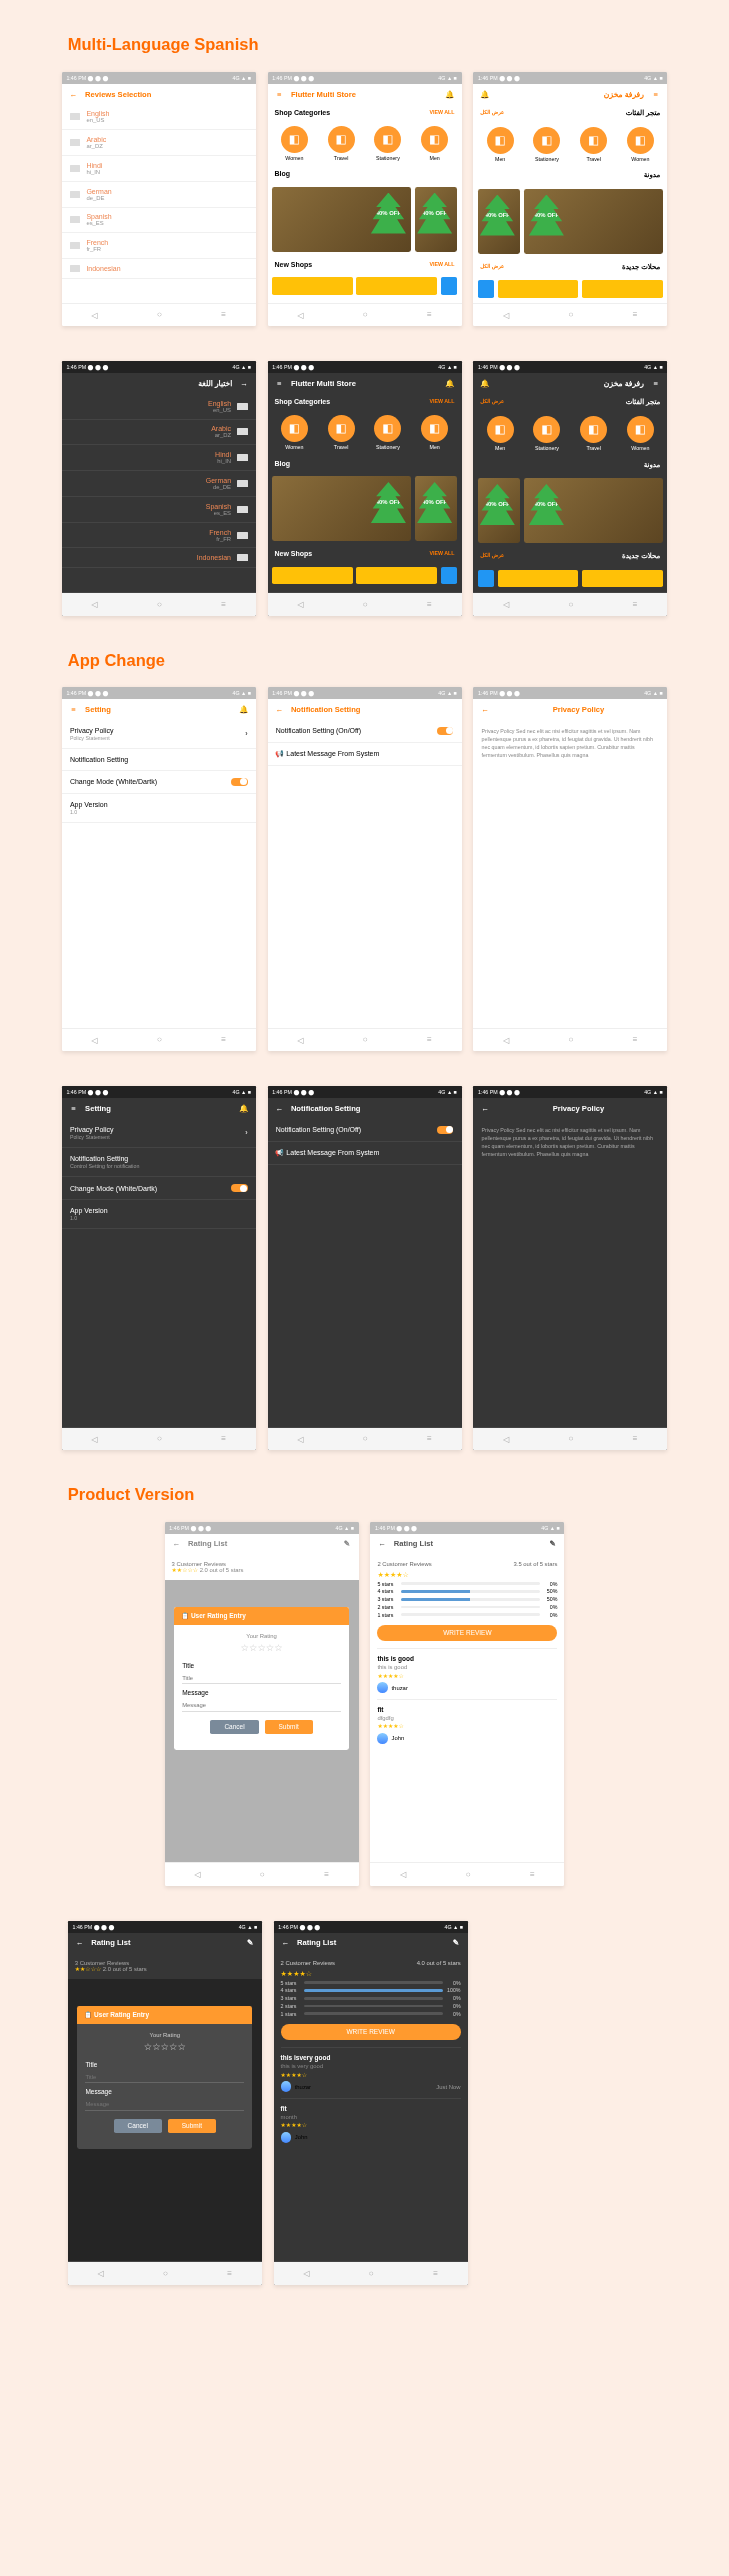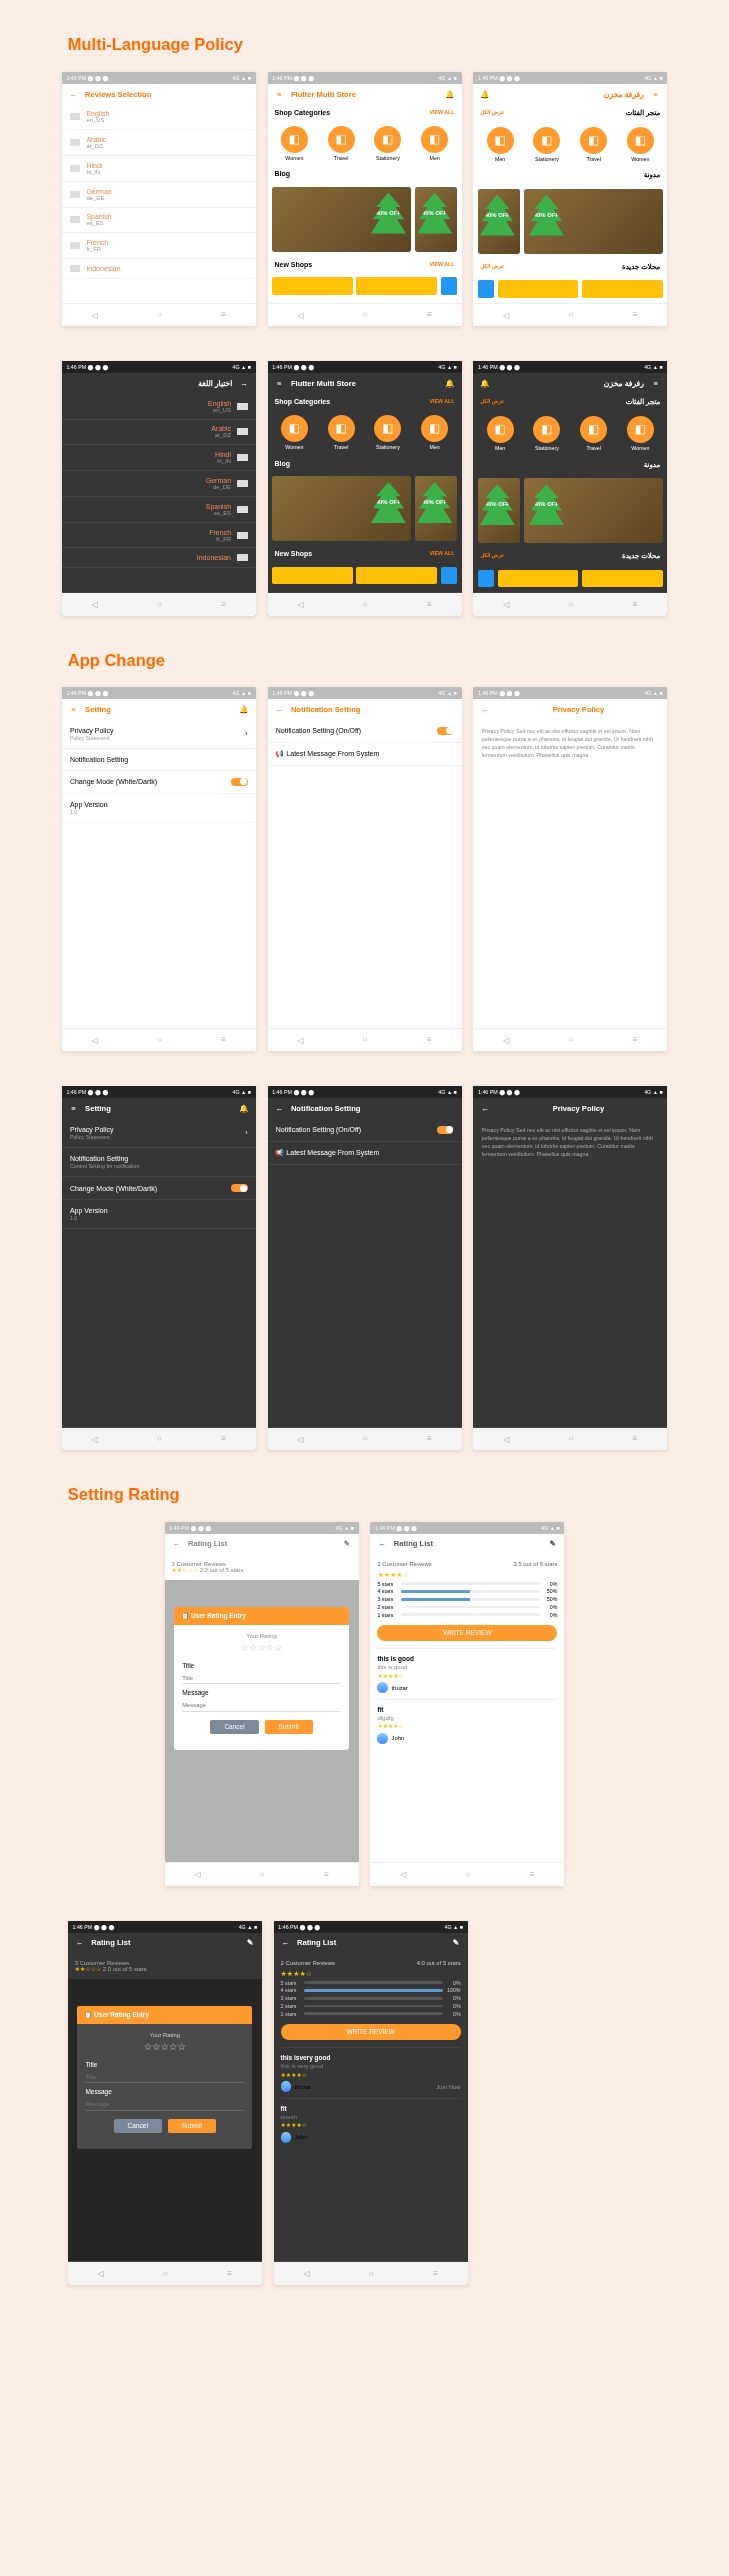--- a/index.html
+++ b/index.html
@@ -74,21 +74,21 @@
 .review .user{display:flex;align-items:center;gap:3.5px;font-size:5.9px;margin-top:3.5px}
 .review .avatar{width:10.6px;height:10.6px;border-radius:50%;background:linear-gradient(#8cf,#48f)}
 .phone.dark .review .ttl{color:#fff}
 .bgdim{padding:7px;color:#777;font-size:5.9px}
 .phone.dark .bgdim{color:#aaa}
 .bgdim .starsy{color:#ffc107}
 </style>
 </head>
 <body>
 
-<h1>Multi-Language Policy</h1>
+<h1>Multi-Language Spanish</h1>
 
 <div class="grid">
 
 <div class="phone">
  <div class="statusbar">
         <span>1:46 PM ⬤ ⬤ ⬤</span>
         <span>4G ▲ ■</span>
       </div>
  <div class="header">
         <span class="icon">←</span>
@@ -614,21 +614,21 @@
       </div>
  <div class="policy">Privacy Policy Sed nec elit ac nisi efficitur sagittis et vel ipsum. Nam pellentesque purus a ex pharetra, id feugiat dui gravida. Ut hendrerit nibh nec quam elementum, id lobortis sapien pretium. Curabitur mattis fermentum vestibulum. Phasellus quis magna</div>
  <div class="navbar">
         <span>◁</span>
         <span>○</span>
         <span>≡</span>
       </div>
 </div>
 </div>
 
-<h1>Setting Rating</h1>
+<h1>Product Version</h1>
 
 <div class="grid">
 <div class="phone" style="height:364px">
  <div class="statusbar">
         <span>1:46 PM ⬤ ⬤ ⬤</span>
         <span>4G ▲ ■</span>
       </div>
  <div class="header" style="color:#888">
         <span class="icon">←</span>
         <span class="title">Rating List</span>

